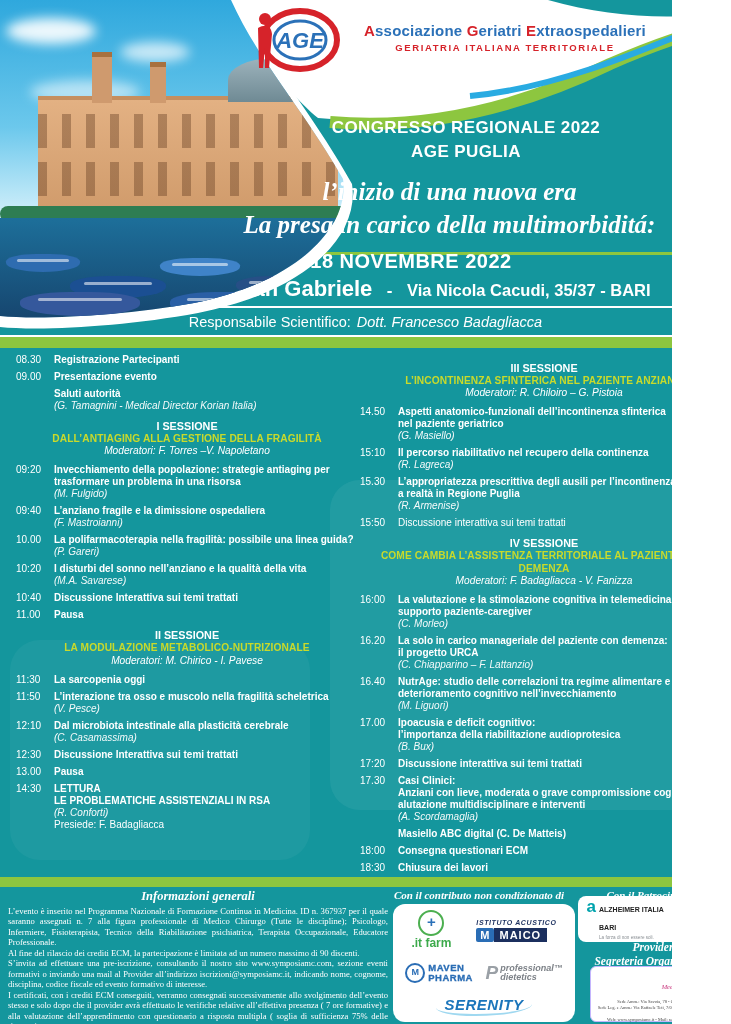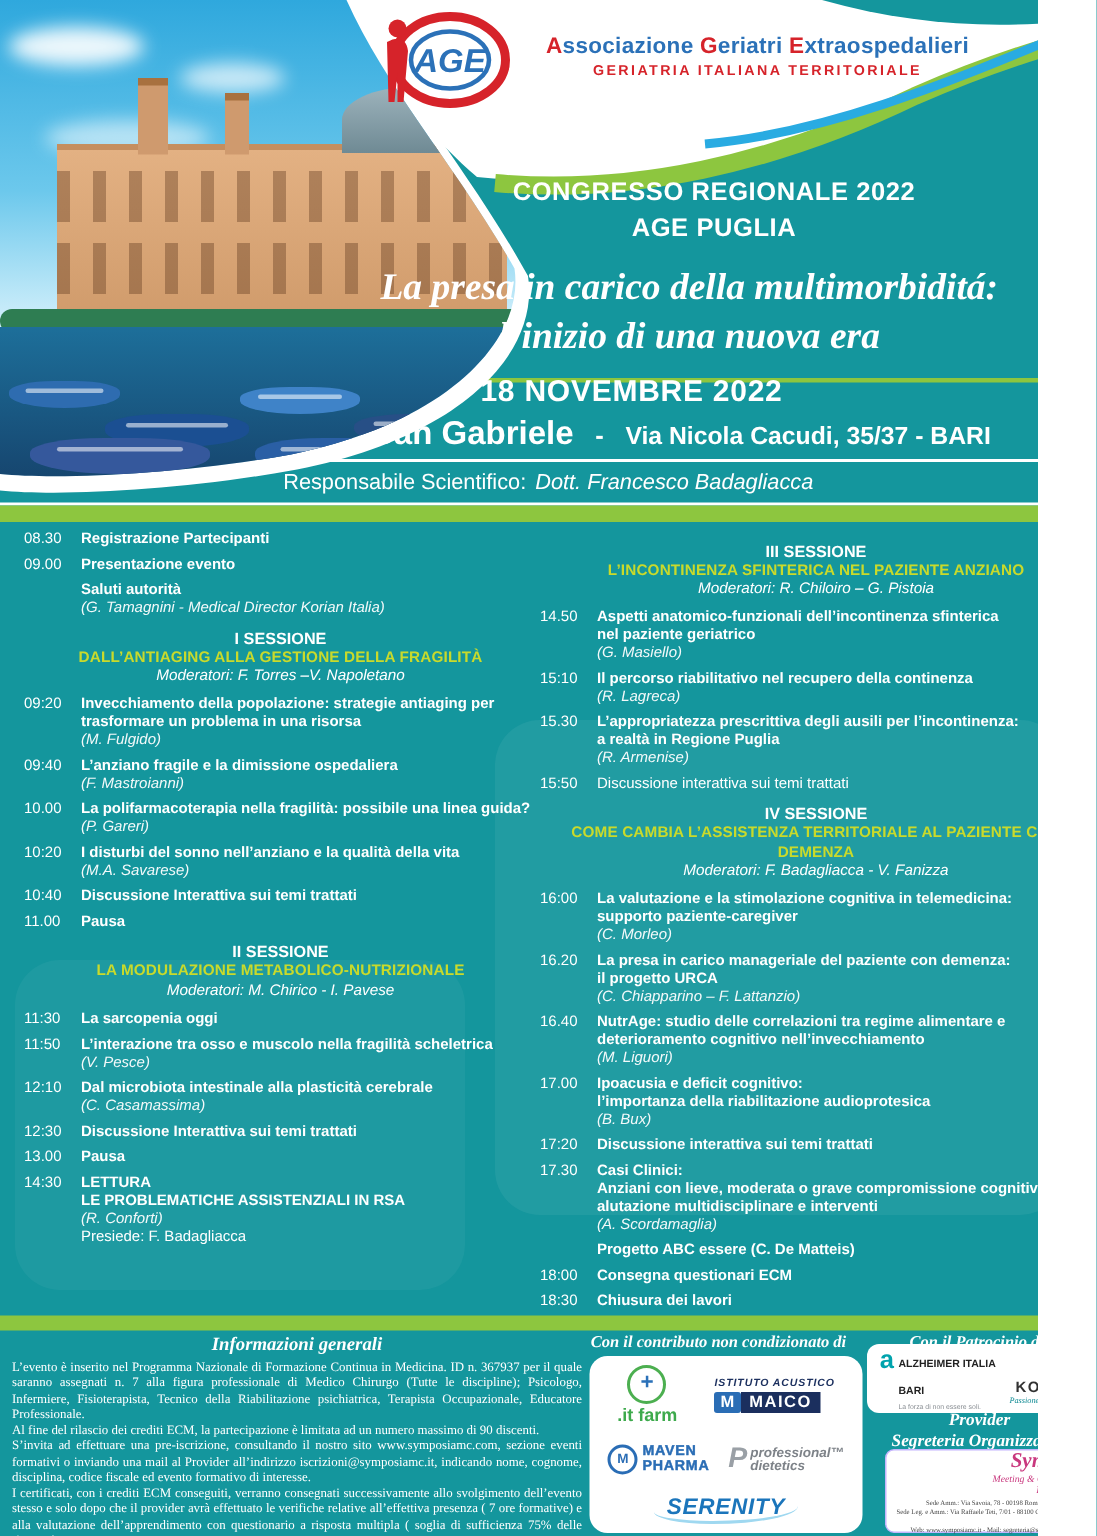--- a/index.html
+++ b/index.html
@@ -1,16 +1,16 @@
 <!DOCTYPE html>
 <html><head>
 <meta charset="utf-8">
 <style>
   html,body{margin:0;padding:0;}
-  .poster{position:relative;width:672px;height:1024px;overflow:hidden;background:#14969d;font-family:"Liberation Sans",sans-serif;padding-left:20px;}
+  .poster{position:relative;width:672px;height:1024px;overflow:hidden;background:#14969d;font-family:"Liberation Sans",sans-serif;}
   [data-interactable]{cursor:default;}
 
   
   .swoosh{position:absolute;top:0;left:0;z-index:3;}
   .logo-svg{position:absolute;top:6px;left:252px;z-index:4;}
   .assoc-block{position:absolute;top:22px;left:340px;width:330px;z-index:4;text-align:center;}
   .assoc-line{font-size:15px;font-weight:bold;letter-spacing:.2px;white-space:nowrap;}
   .assoc-line .red{color:#d6232a;}
   .assoc-line .blu{color:#2b71b8;}
   .assoc-sub{margin-top:3px;font-size:9.5px;font-weight:bold;color:#d6232a;letter-spacing:1.6px;}
@@ -167,22 +167,22 @@
   <div class="assoc-block" data-interactable="false">
     <div class="assoc-line" data-interactable="false"><span class="red" data-interactable="false">A</span><span class="blu" data-interactable="false">ssociazione </span><span class="red" data-interactable="false">G</span><span class="blu" data-interactable="false">eriatri </span><span class="red" data-interactable="false">E</span><span class="blu" data-interactable="false">xtraospedalieri</span></div>
     <div class="assoc-sub" data-interactable="false">GERIATRIA ITALIANA TERRITORIALE</div>
   </div>
 
   <div class="congress" data-interactable="false">
     <div data-interactable="false">CONGRESSO REGIONALE 2022</div>
     <div data-interactable="false">AGE PUGLIA</div>
   </div>
   <div class="main-title" data-interactable="false">
+    <div data-interactable="false">l’inizio di una nuova era</div>
     <div data-interactable="false">La presa in carico della multimorbiditá:</div>
-    <div data-interactable="false">l’inizio di una nuova era</div>
   </div>
 
   <div class="rule-green-thin" data-interactable="false"></div>
 
   <div class="date-block" data-interactable="false">
     <div class="date-line" data-interactable="false">18 NOVEMBRE 2022</div>
     <div class="venue-line" data-interactable="false">
       <span class="venue" data-interactable="false">RSSA San Gabriele</span>
       <span class="vsep" data-interactable="false">-</span>
       <span class="addr" data-interactable="false">Via Nicola Cacudi, 35/37  -  BARI</span>
@@ -357,21 +357,21 @@
         <span class="t" data-interactable="false">16:00</span>
         <div class="b" data-interactable="false">
           <div class="ttl" data-interactable="false">La valutazione e la stimolazione cognitiva in telemedicina:
 supporto paziente-caregiver</div>
           <div class="sp" data-interactable="false">(C. Morleo)</div>
         </div>
       </div>
       <div class="row" data-interactable="false">
         <span class="t" data-interactable="false">16.20</span>
         <div class="b" data-interactable="false">
-          <div class="ttl" data-interactable="false">La presa in carico manageriale del paziente con demenza:
+          <div class="ttl" data-interactable="false">La solo in carico manageriale del paziente con demenza:
 il progetto URCA</div>
           <div class="sp" data-interactable="false">(C. Chiapparino – F. Lattanzio)</div>
         </div>
       </div>
       <div class="row" data-interactable="false">
         <span class="t" data-interactable="false">16.40</span>
         <div class="b" data-interactable="false">
           <div class="ttl" data-interactable="false">NutrAge: studio delle correlazioni tra regime alimentare e
 deterioramento cognitivo nell’invecchiamento</div>
           <div class="sp" data-interactable="false">(M. Liguori)</div>
@@ -396,21 +396,21 @@
         <div class="b" data-interactable="false">
           <div class="ttl" data-interactable="false">Casi Clinici:
 Anziani con lieve, moderata o grave compromissione cognitiva:
 alutazione multidisciplinare e interventi</div>
           <div class="sp" data-interactable="false">(A. Scordamaglia)</div>
         </div>
       </div>
       <div class="row" data-interactable="false">
         <span class="t" data-interactable="false"></span>
         <div class="b" data-interactable="false">
-          <div class="ttl" data-interactable="false">Progetto ABC essere (C. De Matteis)</div>
+          <div class="ttl" data-interactable="false">Masiello ABC digital (C. De Matteis)</div>
         </div>
       </div>
       <div class="row" data-interactable="false">
         <span class="t" data-interactable="false">18:00</span>
         <div class="b" data-interactable="false">
           <div class="ttl" data-interactable="false">Consegna questionari ECM</div>
         </div>
       </div>
       <div class="row" data-interactable="false">
         <span class="t" data-interactable="false">18:30</span>

